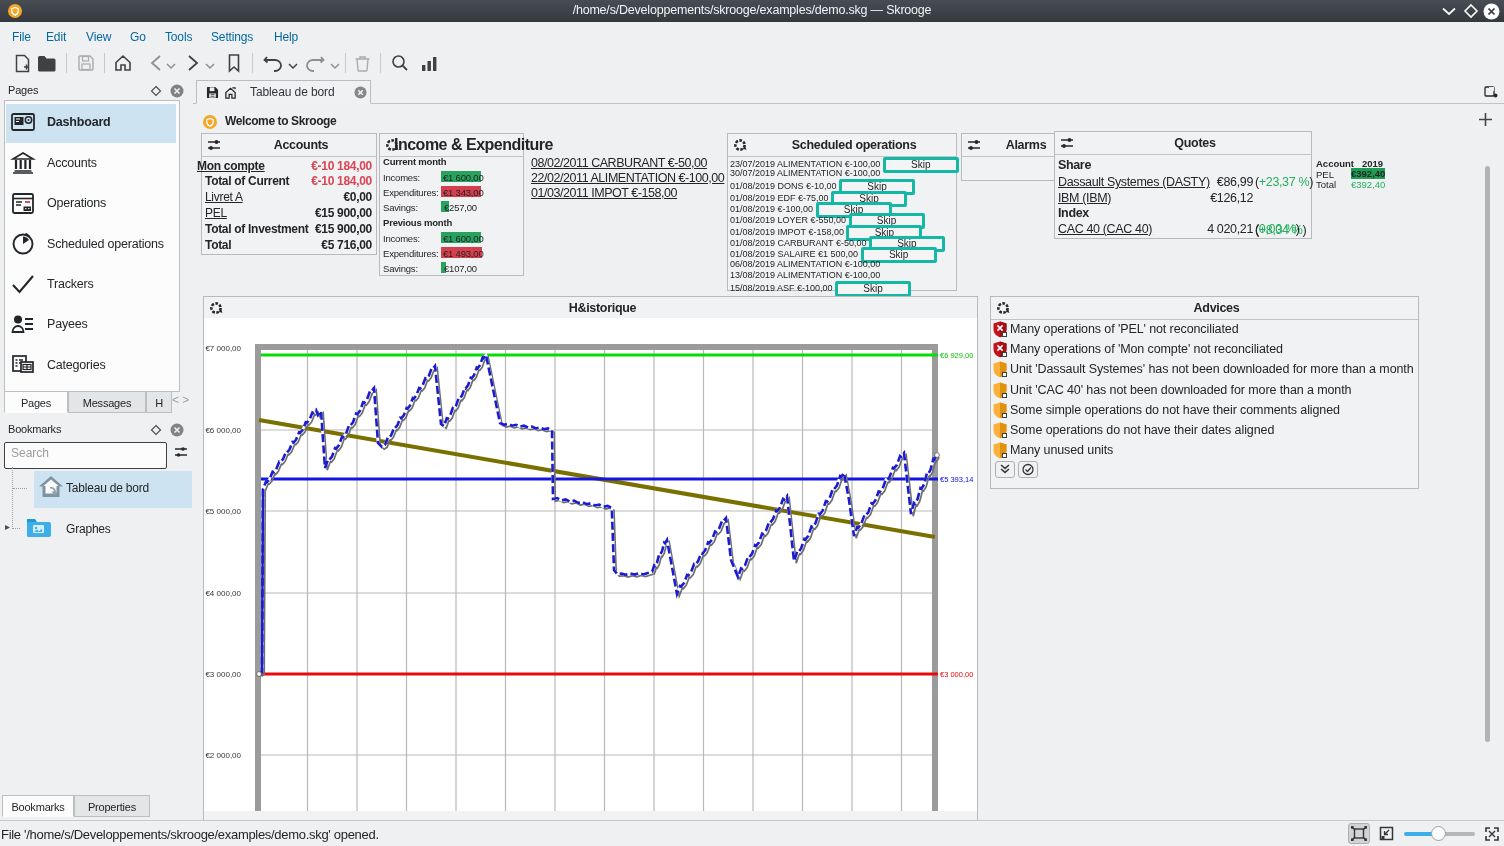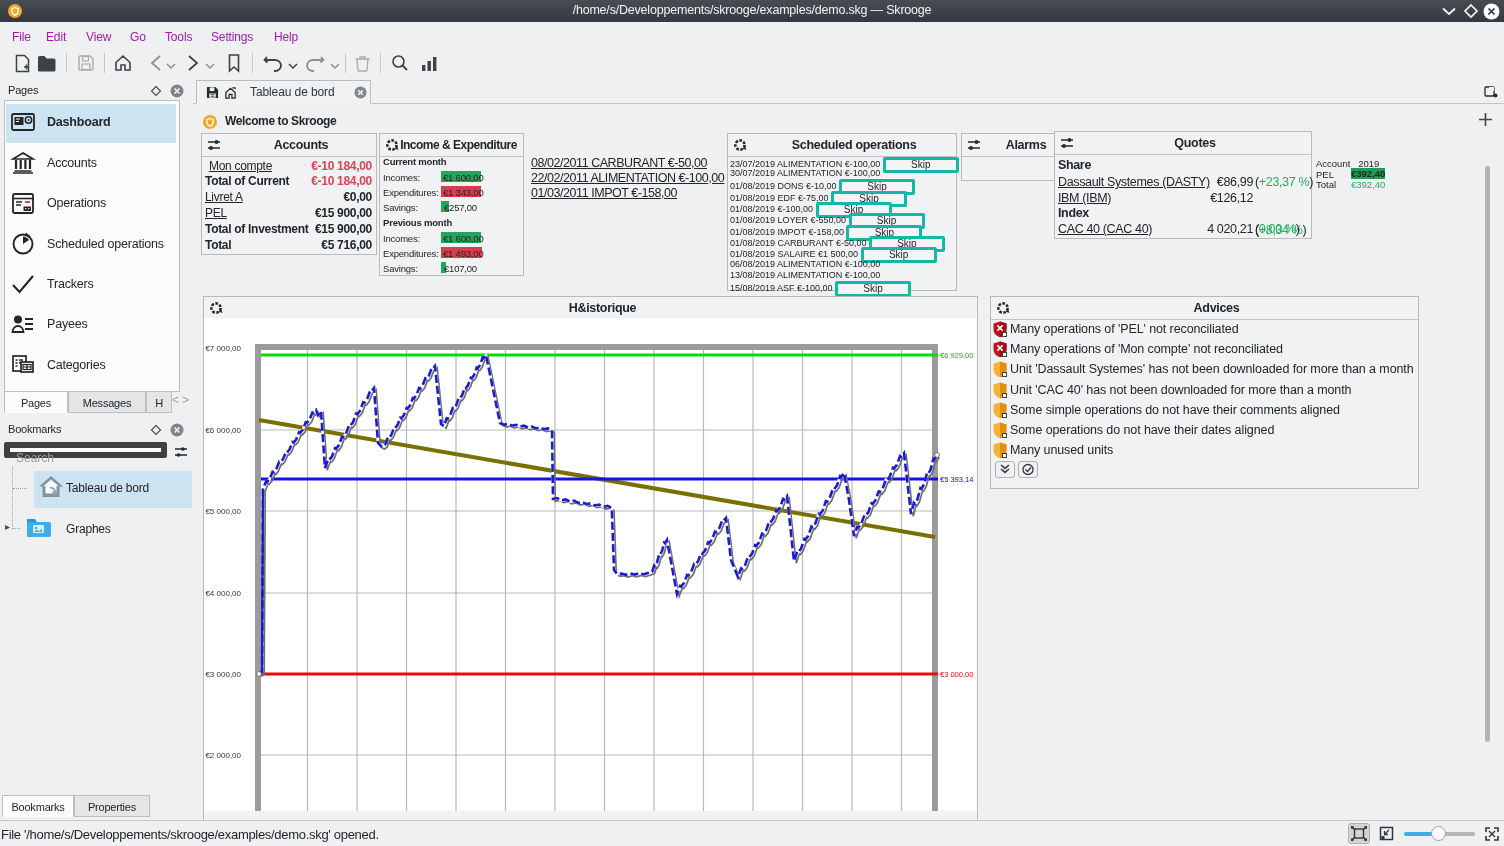--- a/index.html
+++ b/index.html
@@ -1,21 +1,21 @@
 <!DOCTYPE html>
 <html><head><meta charset="utf-8">
 <style>
 html,body{margin:0;padding:0;}
 body{width:1504px;height:846px;overflow:hidden;font-family:"Liberation Sans",sans-serif;background:#eff0f1;color:#232629;position:relative;}
 .abs{position:absolute;}
 
 #titlebar{left:0;top:0;width:1504px;height:22px;background:linear-gradient(#474d53,#343940);}
 #titlebar .title{width:100%;text-align:center;color:#f2f3f4;font-size:12.5px;letter-spacing:-0.2px;line-height:21px;}
 
-#menubar{left:0;top:22px;width:1504px;height:26px;background:#eff0f1;font-size:12px;letter-spacing:-0.15px;color:#a21caf;}
+#menubar{left:0;top:22px;width:1504px;height:26px;background:#eff0f1;font-size:12px;letter-spacing:-0.15px;color:#0369a1;}
 #menubar span{font-weight:500;}
 #menubar span{position:absolute;top:8px;}
 
 #toolbar{left:0;top:48px;width:1504px;height:31px;background:#eff0f1;}
 .tsep{position:absolute;top:5px;width:1px;height:20px;background:#c7c8ca;}
 
 .dockhdr{font-size:11px;letter-spacing:-0.2px;color:#232629;}
 .listframe{background:#fcfcfc;border:1px solid #bcbebf;}
 .selrow{background:#cde3f2;}
 .pitem{position:absolute;left:47px;font-size:12.5px;letter-spacing:-0.2px;}
@@ -194,21 +194,21 @@
 
   <span class="abs dockhdr" style="left:8px;top:344px;">Bookmarks</span>
   <svg class="abs" style="left:150px;top:345px;" width="12" height="12" viewBox="0 0 12 12">
       <path d="M6 1.5 L10.5 6 L6 10.5 L1.5 6 Z" fill="none" stroke="#4d4f51" stroke-width="1.2"></path>
     </svg>
   <svg class="abs" style="left:170px;top:344px;" width="14" height="14" viewBox="0 0 14 14">
       <circle cx="7" cy="7" r="6.5" fill="#7f8386"></circle>
       <path d="M4.5 4.5 L9.5 9.5 M9.5 4.5 L4.5 9.5" stroke="#eff0f1" stroke-width="1.6"></path>
     </svg>
 
-  <div class="abs" style="left:4px;top:363px;width:163px;height:16px;background:#fcfcfc;border:6px solid #404040;border-radius:2px;box-sizing:border-box;">
+  <div class="abs" style="left:4px;top:363px;width:163px;height:27px;background:#fcfcfc;border:1px solid #404040;border-radius:2px;box-sizing:border-box;">
     <span style="position:absolute;left:6px;top:3px;color:#9a9c9e;font-size:12px;">Search</span>
   </div>
   <svg class="abs" style="left:174px;top:366px;" width="14" height="14" viewBox="0 0 14 14">
       <path d="M1 4 H13 M1 10 H13" stroke="#26292c" stroke-width="1.4"></path>
       <circle cx="9" cy="4" r="1.8" fill="#26292c"></circle>
       <circle cx="4.5" cy="10" r="1.8" fill="#26292c"></circle>
     </svg>
 
   <div class="abs" style="left:12px;top:388px;width:1px;height:62px;border-left:1px dotted #9aa0a5;"></div>
   <div class="abs" style="left:13px;top:409px;width:14px;height:1px;border-top:1px dotted #9aa0a5;"></div>
@@ -268,35 +268,35 @@
   <span class="abs" style="left:32px;top:35px;font-size:12px;letter-spacing:-0.4px;font-weight:bold;">Welcome to Skrooge</span>
 
   <div class="widget" style="left:8px;top:54px;width:176px;height:122px;">
     <div class="whdr"><svg class="wico" viewBox="0 0 14 14">
           <path d="M1 4 H13 M1 10 H13" stroke="#26292c" stroke-width="1.5"></path>
           <circle cx="9.5" cy="4" r="1.9" fill="#26292c"></circle>
           <circle cx="4" cy="10" r="1.9" fill="#26292c"></circle>
         </svg>Accounts</div>
   </div>
   <div id="acc-rows" style="font-size:12px;letter-spacing:-0.3px;">
-    <span class="abs lnk" style="left:16px;top:80px;">Mon compte</span>
+    <span class="abs lnk" style="left:4px;top:80px;font-weight:bold;">Mon compte</span>
       <span class="abs red" style="top:80px;right:1132px;font-weight:bold;">€-10 184,00</span>
     <span class="abs" style="left:12px;top:95px;font-weight:bold;">Total of Current</span>
       <span class="abs red" style="top:95px;right:1132px;font-weight:bold;">€-10 184,00</span>
     <span class="abs lnk" style="left:12px;top:111px;">Livret A</span>
       <span class="abs" style="top:111px;right:1132px;font-weight:bold;">€0,00</span>
     <span class="abs lnk" style="left:12px;top:127px;">PEL</span>
       <span class="abs" style="top:127px;right:1132px;font-weight:bold;">€15 900,00</span>
     <span class="abs" style="left:12px;top:143px;font-weight:bold;">Total of Investment</span>
       <span class="abs" style="top:143px;right:1132px;font-weight:bold;">€15 900,00</span>
     <span class="abs" style="left:12px;top:159px;font-weight:bold;">Total</span>
       <span class="abs" style="top:159px;right:1132px;font-weight:bold;">€5 716,00</span>
   </div>
   <div class="widget" style="left:186px;top:54px;width:145px;height:143px;">
-    <div class="whdr" style="font-size:12px;letter-spacing:-0.5px;padding-left:14px;"><svg class="wico" viewBox="0 0 14 14">
+    <div class="whdr" style="font-size:16px;letter-spacing:-0.5px;padding-left:14px;"><svg class="wico" viewBox="0 0 14 14">
           <circle cx="7" cy="7" r="4.6" fill="none" stroke="#26292c" stroke-width="2.6" stroke-dasharray="2.6 1.5"></circle>
           <path d="M9.5 10.5 l4 1.5 -1.5 -4 Z" fill="#26292c"></path>
         </svg>Income &amp; Expenditure</div>
   </div>
   <div id="inc-rows" style="font-size:9.5px;letter-spacing:-0.2px;">
     <span class="abs" style="left:190px;top:77px;font-weight:bold;">Current month</span>
     <span class="abs" style="left:190px;top:93px;">Incomes:</span>
       <span class="abs" style="left:248px;top:92px;width:40px;height:11px;background:#27a35e;"></span>
       <span class="abs" style="left:250px;top:93px;">€1 600,00</span>
     <span class="abs" style="left:190px;top:108px;">Expenditures:</span>
@@ -362,21 +362,21 @@
       <span class="abs" style="left:1062px;top:96px;">(<span class="grn">+23,37 %</span>)</span>
     <span class="abs lnk" style="left:865px;top:112px;">IBM (IBM)</span>
       <span class="abs" style="top:112px;right:251px;">€126,12</span>
       <span class="abs" style="left:1062px;top:112px;margin-top:32px;">(<span class="grn">+8,34 %</span>)</span>
     <span class="abs" style="left:865px;top:127px;font-weight:bold;">Index</span>
     <span class="abs lnk" style="left:865px;top:143px;">CAC 40 (CAC 40)</span>
       <span class="abs" style="top:143px;right:251px;">4 020,21</span>
       <span class="abs" style="left:1062px;top:143px;">(<span class="grn">0,00 %</span>)</span>
   </div>
   <div id="int-rows" style="font-size:9.5px;">
-    <span class="abs" style="left:1123px;top:79px;font-weight:normal;">Account&nbsp;&nbsp;&nbsp;2019</span>
+    <span class="abs" style="left:1123px;top:79px;font-weight:bold;">Account&nbsp;&nbsp;&nbsp;2019</span>
     <span class="abs" style="left:1123px;top:90px;">PEL</span>
       <span class="abs" style="left:1158px;top:89px;width:34px;background:#1d9d51;font-weight:bold;">€392,40</span>
     <span class="abs" style="left:1123px;top:100px;">Total</span>
       <span class="abs grn" style="left:1158px;top:100px;">€392,40</span>
   </div>
   <div class="widget" style="left:10px;top:217px;width:775px;height:524px;border-bottom:none;">
     <div class="whdr"><svg class="wico" viewBox="0 0 14 14">
           <circle cx="7" cy="7" r="4.6" fill="none" stroke="#26292c" stroke-width="2.6" stroke-dasharray="2.6 1.5"></circle>
           <path d="M9.5 10.5 l4 1.5 -1.5 -4 Z" fill="#26292c"></path>
         </svg>H&amp;istorique</div>

